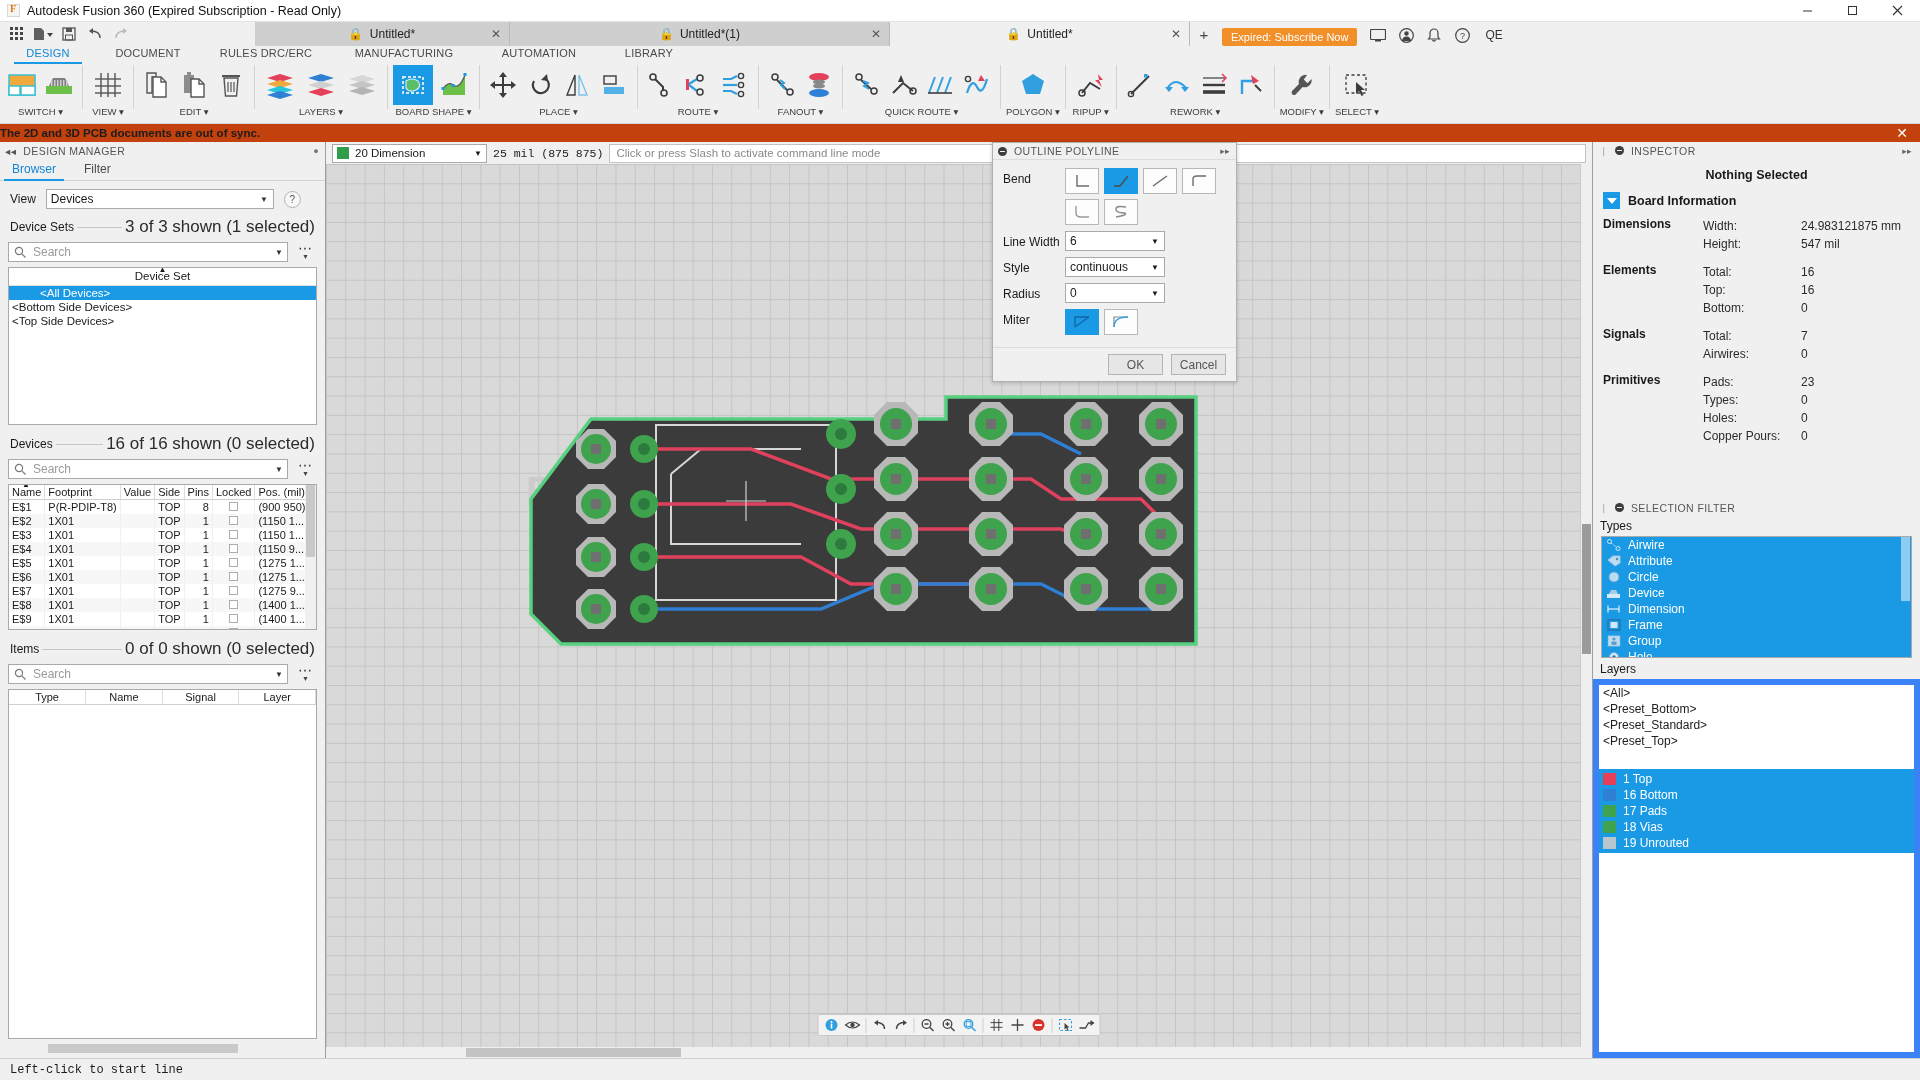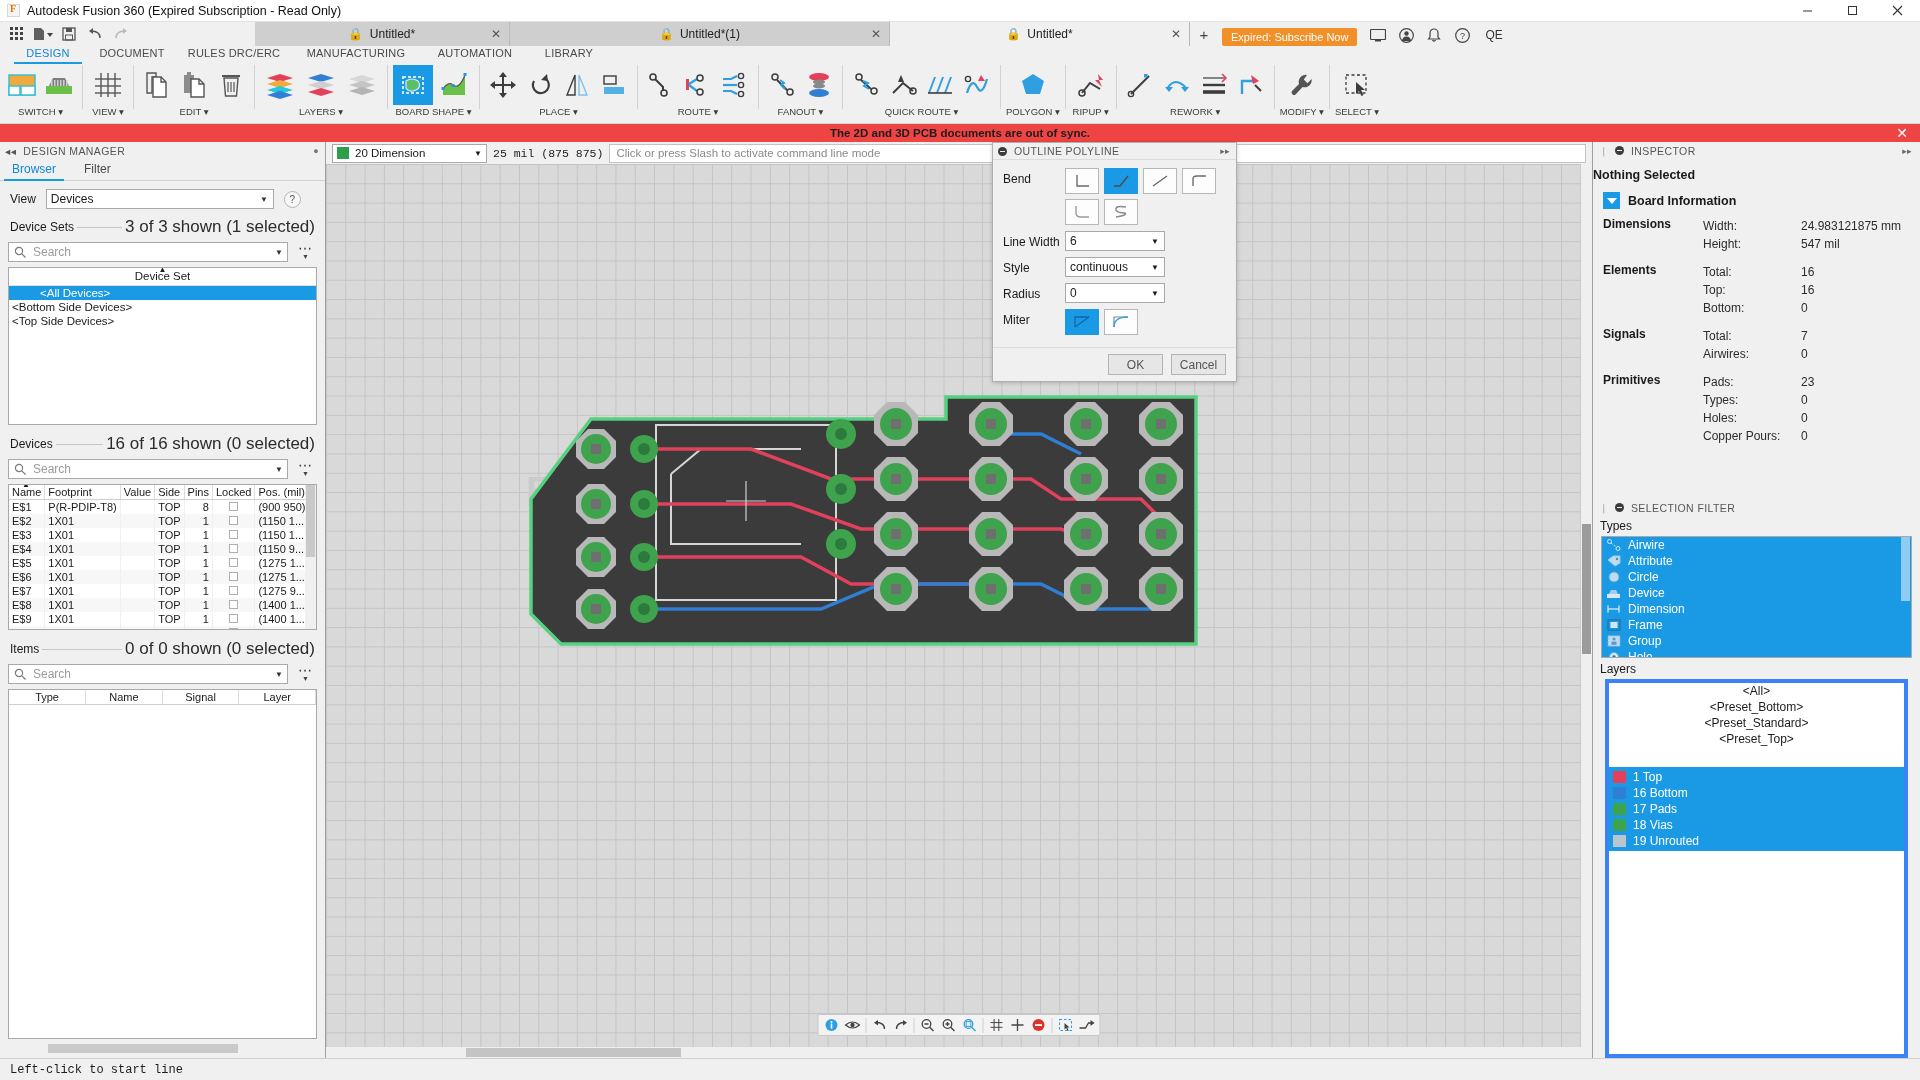--- a/index.html
+++ b/index.html
@@ -40,37 +40,37 @@
   .tab-plus{ width:28px; height:24px; display:flex;align-items:center;justify-content:center;
     font-size:15px;color:#444;}
   .subsbtn { height:18px; background:#f18f29; color:#fff; font-size:11px; border-radius:2px;
     display:flex;align-items:center;padding:0 9px; margin-left:4px; }
   .hdr-icons{ display:flex; align-items:center; gap:2px; margin-left:8px;}
   .hdr-ic{ width:26px;height:22px;display:flex;align-items:center;justify-content:center;color:#3b3b3b;}
   .hdr-qe{font-size:12px;color:#333;padding:0 8px;}
 
   
   .ribbon { background:#f0f0f0; flex:0 0 78px; position:relative; border-bottom:1px solid #d6d6d6;}
-  .ribbon-tabs { height:17px; display:flex; align-items:center; padding-left:8px; gap:0; }
+  .ribbon-tabs { height:17px; display:flex; align-items:center; padding-left:8px; gap:16px; }
   .rtab { font-size:11px; color:#4a4a4a; letter-spacing:.2px; text-align:center; height:17px;
      line-height:15px; position:relative;}
   .rtab.active { color:#1186d5; }
   .rtab.active::after{ content:""; position:absolute; left:6px; right:6px; bottom:-1px; height:2px;
      background:#1a9ae5; }
   .ribbon-body { display:flex; align-items:center; height:60px; padding-left:4px;}
   .rgroup { display:flex; flex-direction:column; align-items:center; position:relative; height:60px;}
   .rgroup-icons{ display:flex; align-items:flex-start; gap:1px; height:42px; padding-top:2px;}
   .rgroup-label{ font-size:9.5px; color:#3c3c3c; margin-top:1px; white-space:nowrap;}
   .rbtn{ width:36px; height:40px; display:flex; align-items:center; justify-content:center;}
   .rbtn.wide{width:40px;}
   .rsep{ width:1px; height:44px; background:#d2d2d2; margin:2px 5px 0 5px; align-self:flex-start;}
 
   
-  .warnbar { flex:0 0 18px; background:#ef4444; display:flex; align-items:center;
-     justify-content:center; font-size:11.5px; font-weight:bold; color:#1c1c1c; position:relative;}
+  .warnbar { flex:0 0 18px; background:#c2410c; display:flex; align-items:center;
+     justify-content:flex-start; font-size:11.5px; font-weight:bold; color:#1c1c1c; position:relative;}
   .warnbar .close{position:absolute; right:12px; font-size:14px; color:#fff; font-weight:normal;}
 
   
   .main { flex:1; display:flex; position:relative; min-height:0; }
 
   
   .leftpanel { width:326px; background:#f0f0f0; display:flex; flex-direction:column;
      border-right:1px solid #9e9e9e; flex:0 0 326px;}
   .lp-head { height:17px; display:flex; align-items:center; gap:7px; padding-left:5px;
      font-size:10.5px; color:#555; letter-spacing:.4px;}
@@ -175,42 +175,42 @@
 
   
   .rightpanel{ width:328px; flex:0 0 328px; background:#f0f0f0; display:flex; flex-direction:column;
      border-left:1px solid #9e9e9e; position:relative;}
   .rp-head{ height:17px; display:flex; align-items:center; gap:7px; padding-left:7px;
      font-size:10.5px; color:#555; letter-spacing:.4px;}
   .rp-head .minus{ width:9px;height:9px;border-radius:50%;background:#3c3c3c;position:relative;}
   .rp-head .minus::after{content:"";position:absolute;left:2px;top:4px;width:5px;height:1px;background:#f0f0f0;}
   .rp-head .expand{margin-left:auto;margin-right:8px;font-size:9px;color:#666;}
   .rp-head .grip{ color:#9a9a9a; font-size:9px;}
-  .nothing{ font-weight:bold; font-size:12.5px; padding:9px 0 8px;}
+  .nothing{ text-align:center; font-weight:bold; font-size:12.5px; padding:9px 0 8px;}
   .boardinfo-hd{ display:flex; align-items:center; gap:8px; padding:2px 0 4px 10px;}
   .tri{ width:17px;height:17px;background:#1a9ae5;display:flex;align-items:center;justify-content:center;}
   .tri::after{ content:""; border-left:5px solid transparent;border-right:5px solid transparent;
      border-top:6px solid #fff;}
   .boardinfo-hd .t{ font-weight:bold; font-size:12.5px;}
   .bi-grid{ padding:4px 0 0 0;}
   .bi-sect{ display:flex; padding:0 0 0 10px; margin-bottom:10px;}
   .bi-name{ width:100px; font-weight:bold; font-size:12px; flex:0 0 100px;}
   .bi-rows{ flex:1;}
   .bi-row{ display:flex; font-size:12px; line-height:18px;}
   .bi-k{ width:98px; flex:0 0 98px; color:#2b2b2b;}
   .bi-v{ color:#2b2b2b;}
 
   .selfilter{ position:absolute; left:0; right:0; top:357px; bottom:0; display:flex; flex-direction:column;}
   .types-lbl{ font-size:12px; padding:3px 0 3px 7px; font-weight:normal;}
   .typelist{ margin:0 8px 0 8px; border:1px solid #a9a9a9; background:#1a9ae5; height:122px;
      overflow:hidden; position:relative;}
   .type-item{ display:flex; align-items:center; gap:7px; padding:1px 4px; color:#fff; font-size:12px;}
   .type-ic{ width:15px;height:13px;display:flex;align-items:center;justify-content:center;}
   .layers-lbl{ font-size:12px; padding:4px 0 3px 7px;}
-  .layerlist{ margin:0 12px; border:4px solid #3b82f6; background:#fff; flex:1; overflow:hidden; position:relative;text-align:center;}
+  .layerlist{ margin:0 0; border:6px solid #3b82f6; background:#fff; flex:1; overflow:hidden; position:relative;}
   .layer-preset{ font-size:12px; padding:1px 4px; color:#1c1c1c;}
   .layer-sel-block{ background:#1a9ae5; padding:2px 0;}
   .layer-row{ display:flex; align-items:center; gap:7px; padding:1px 4px; color:#fff; font-size:12px;}
   .lay-sw{ width:13px;height:12px;}
   .resetrow{ display:flex; justify-content:flex-end; padding:4px 8px 4px 0;}
   .resetbtn{ width:50px;height:19px;border:1px solid #b4b4b4;background:#e6e6e6;font-size:11.5px;
      display:flex;align-items:center;justify-content:center;}
 
   
   .statusbar{ flex:0 0 22px; background:#f0f0f0; border-top:1px solid #d0d0d0; display:flex;

